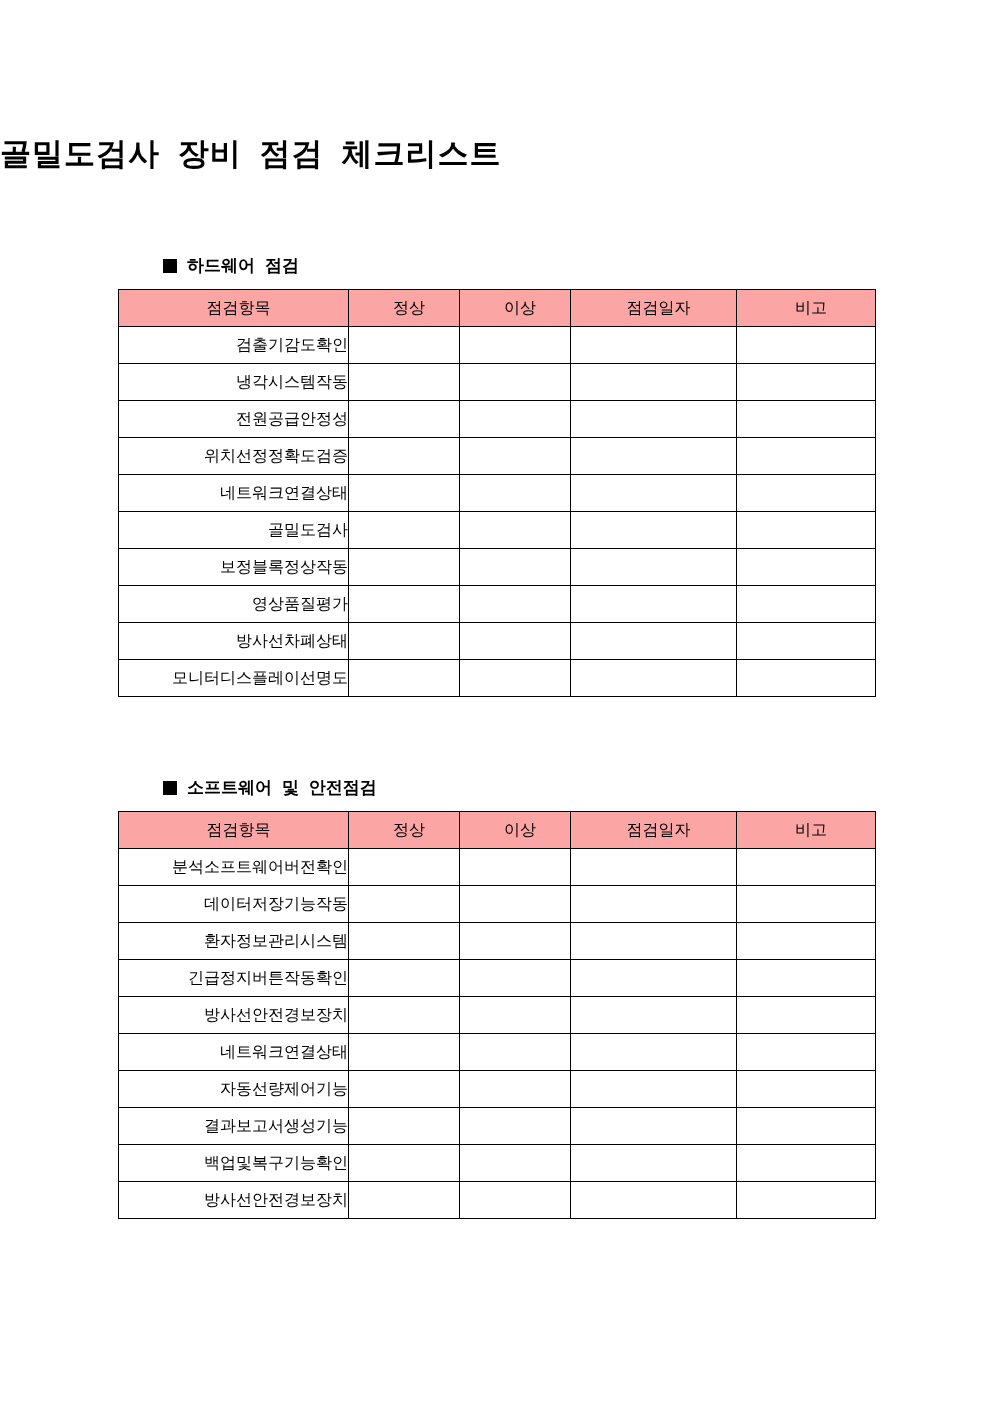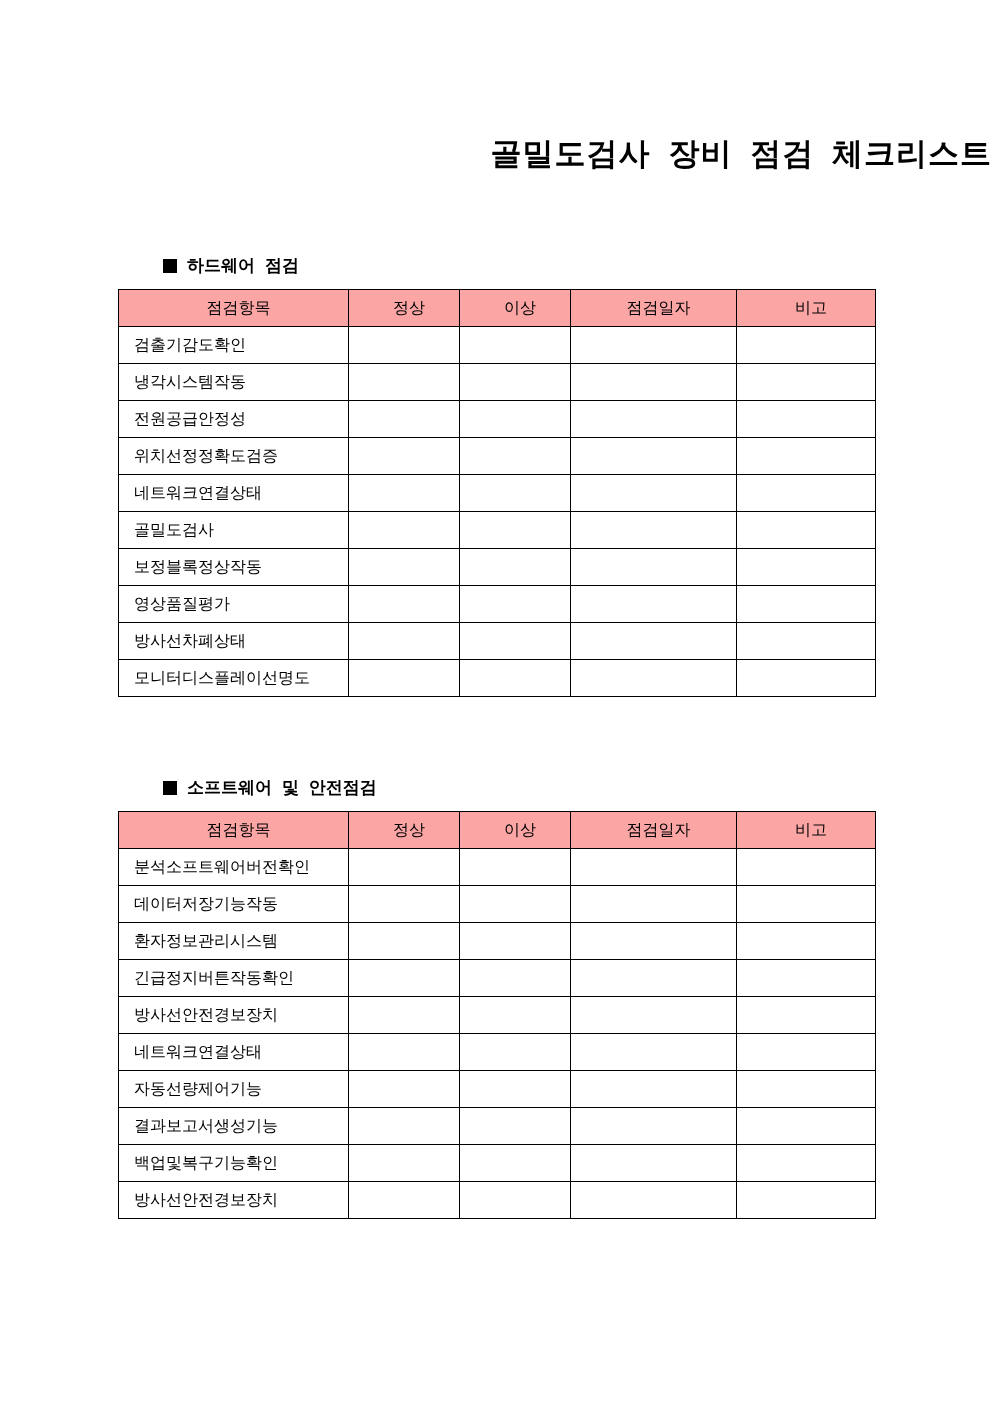--- a/index.html
+++ b/index.html
@@ -3,21 +3,21 @@
   <meta charset="utf-8">
   <style>
     html, body { margin: 0; padding: 0; background: #ffffff; }
     body {
       width: 992px; height: 1403px; position: relative;
       font-family: "DejaVu Sans", "Liberation Sans", sans-serif;
       color: #000;
     }
     .title {
       position: absolute; top: 133px; left: 0; width: 992px;
-      text-align: right; font-size: 31px; font-weight: bold;
+      text-align: left; font-size: 31px; font-weight: bold;
       letter-spacing: 1px; word-spacing: 6px;
     }
     .section-heading {
       position: absolute; left: 119px;
       font-size: 17px; font-weight: bold; word-spacing: 4px;
       display: flex; align-items: center; padding-left: 44px;
     }
     .section-heading .square {
       display: inline-block; width: 14px; height: 14px; background: #000;
       margin-right: 10px;
@@ -25,21 +25,21 @@
     table.checklist {
       position: absolute; left: 118px;
       border-collapse: collapse; table-layout: fixed;
       width: 757px;
     }
     table.checklist th, table.checklist td {
       border: 1.5px solid #000; height: 36px; padding: 0;
       font-size: 16px; font-weight: normal;
     }
     table.checklist th { background: #fca5a5; text-align: center; height: 36px; padding-left: 10px; }
-    table.checklist td.item { padding-left: 15px; text-align: left; }
+    table.checklist td.item { padding-left: 15px; text-align: right; }
     col.c1 { width: 230px; } col.c2 { width: 111px; } col.c3 { width: 111px; }
     col.c4 { width: 166px; } col.c5 { width: 139px; }
   </style>
 </head>
 <body>
 
 <div class="title">골밀도검사 장비 점검 체크리스트</div>
 
 <div class="section-heading" style="top:254px;">
   <span class="square"></span>

